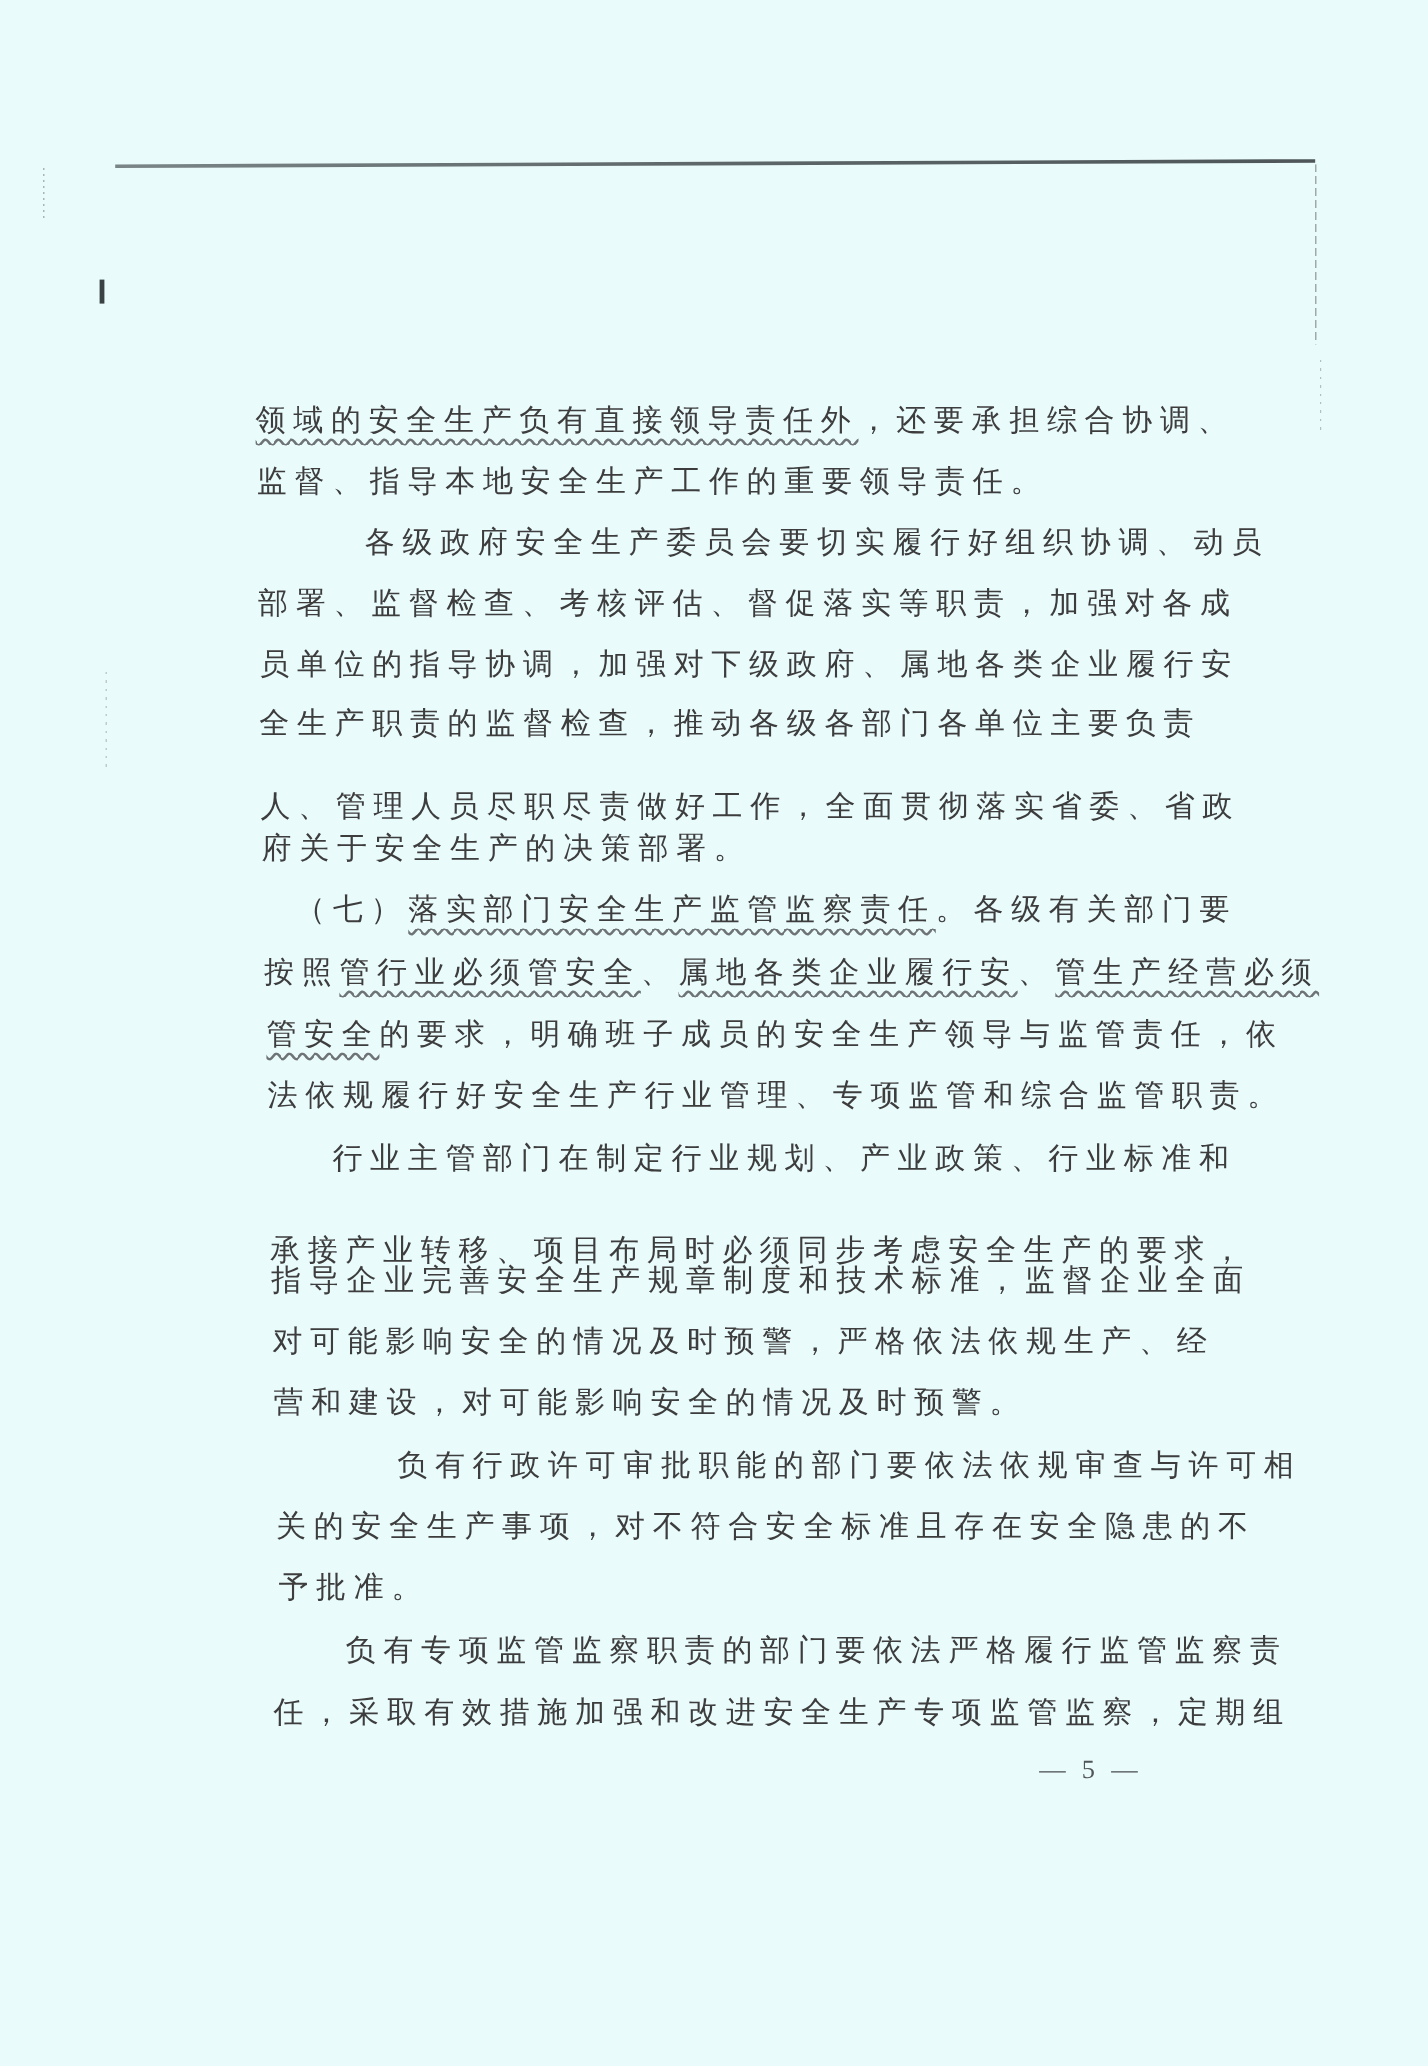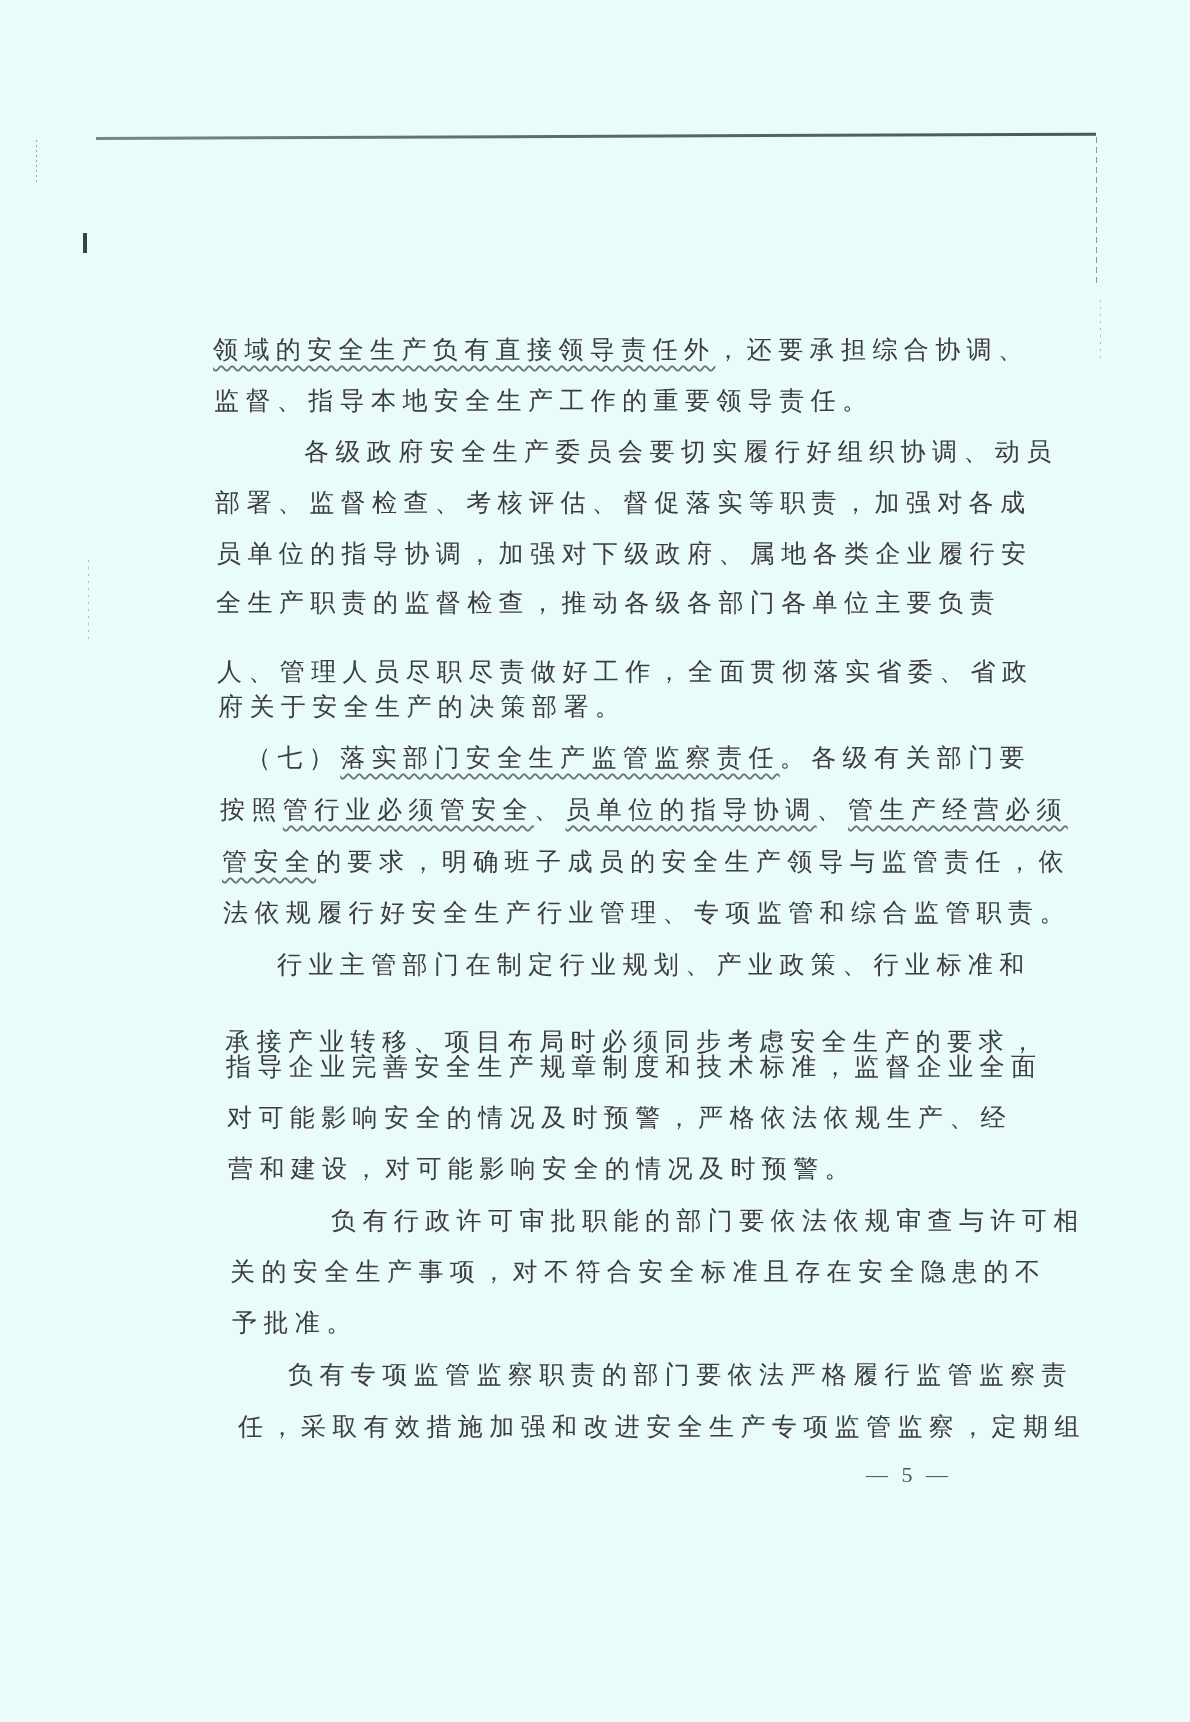--- a/index.html
+++ b/index.html
@@ -74,21 +74,21 @@
     <div class="line" style="left:217px;top:655px;">
       <span>人、管理人员尽职尽责做好工作，全面贯彻落实省委、省政</span>
     </div>
     <div class="line" style="left:218px;top:690px;">
       <span>府关于安全生产的决策部署。</span>
     </div>
     <div class="line" style="left:246px;top:741px;">
       <span>（七）</span><span class="ul">落实部门安全生产监管监察责任</span><span>。各级有关部门要</span>
     </div>
     <div class="line" style="left:220px;top:793px;">
-      <span>按照</span><span class="ul">管行业必须管安全</span><span>、</span><span class="ul">员单位的指导协调</span><span>、</span><span class="ul">管生产经营必须</span>
+      <span>按照</span><span class="ul">管行业必须管安全</span><span>、</span><span class="ul">属地各类企业履行安</span><span>、</span><span class="ul">管生产经营必须</span>
     </div>
     <div class="line" style="left:222px;top:845px;">
       <span class="ul">管安全</span><span>的要求，明确班子成员的安全生产领导与监管责任，依</span>
     </div>
     <div class="line" style="left:223px;top:896px;">
       <span>法依规履行好安全生产行业管理、专项监管和综合监管职责。</span>
     </div>
     <div class="line" style="left:277px;top:948px;">
       <span>行业主管部门在制定行业规划、产业政策、行业标准和</span>
     </div>
@@ -109,19 +109,19 @@
     </div>
     <div class="line" style="left:230px;top:1255px;">
       <span>关的安全生产事项，对不符合安全标准且存在安全隐患的不</span>
     </div>
     <div class="line" style="left:232px;top:1306px;">
       <span>予批准。</span>
     </div>
     <div class="line" style="left:288px;top:1358px;">
       <span>负有专项监管监察职责的部门要依法严格履行监管监察责</span>
     </div>
-    <div class="line" style="left:238px;top:1410px;text-align:right;">
+    <div class="line" style="left:228px;top:1410px;text-align:right;">
       <span>任，采取有效措施加强和改进安全生产专项监管监察，定期组</span>
     </div>
   </div>
 
   <div class="page-number">— 5 —</div>
 </div>
 
 </body></html>

